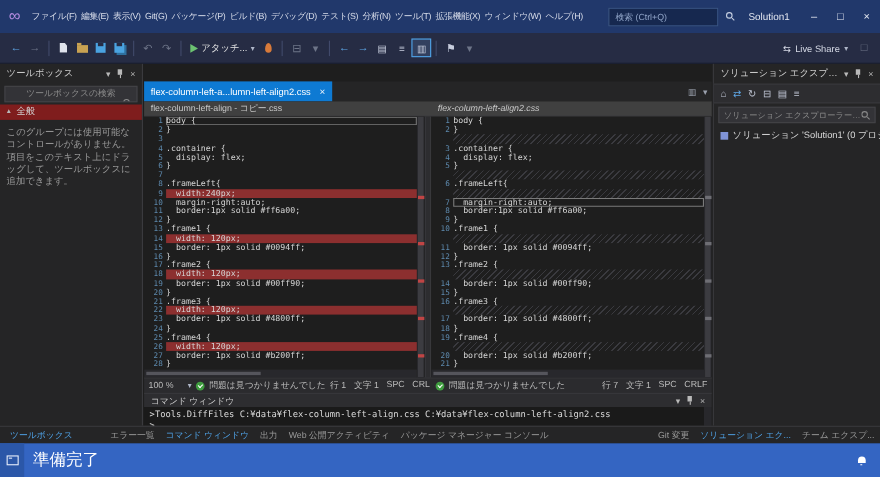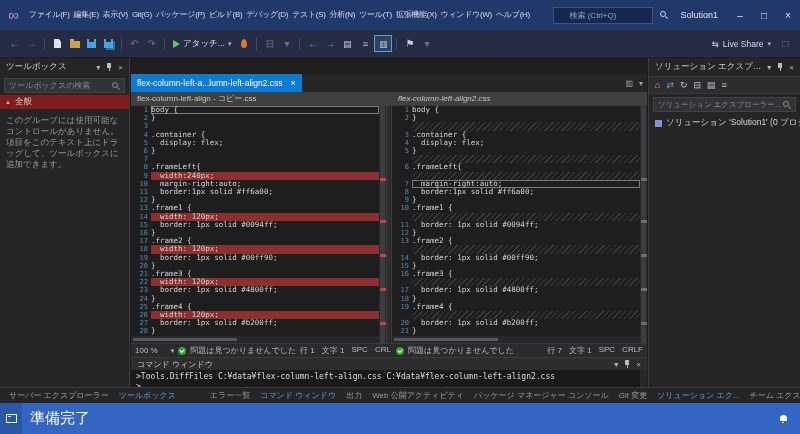--- a/index.html
+++ b/index.html
@@ -4,21 +4,21 @@
 <style>
   html,body{margin:0;padding:0;}
   body{width:800px;height:434px;overflow:hidden;position:relative;background:#1e1e1e;
        font-family:"Liberation Sans",sans-serif;color:#cccccc;-webkit-font-smoothing:antialiased;}
   
   .titlebar{position:absolute;top:0;left:0;right:0;height:30px;background:#21386b;display:flex;align-items:center;padding-left:8px;box-sizing:border-box;}
   .vs-logo{color:#b48ce0;font-size:15px;margin-right:8px;line-height:30px;}
   .menu{display:flex;font-size:8px;color:#d8ddea;white-space:nowrap;overflow:hidden;max-width:520px;}
   .menu span{padding:0 2px;letter-spacing:-0.3px;line-height:30px;}
   .title-right{position:absolute;right:0;top:0;height:30px;display:flex;align-items:center;}
-  .searchbox{width:100px;height:17px;background:#16284f;border:1px solid #3a5586;color:#92a6c9;font-size:8px;display:flex;align-items:center;padding:0 15px;box-sizing:border-box;overflow:hidden;white-space:nowrap;}
+  .searchbox{width:100px;height:17px;background:#16284f;border:1px solid #3a5586;color:#92a6c9;font-size:8px;display:flex;align-items:center;padding:0 5px;box-sizing:border-box;overflow:hidden;white-space:nowrap;}
   .magbtn{width:16px;height:17px;display:flex;align-items:center;justify-content:center;margin-left:3px;}
   .mag{width:8px;height:8px;position:relative;display:inline-block;}
   .mag::before{content:'';position:absolute;width:4px;height:4px;border:1px solid #c7d0e2;border-radius:50%;left:0;top:0;}
   .mag::after{content:'';position:absolute;width:3px;height:1px;background:#c7d0e2;transform:rotate(45deg);left:5px;top:6px;}
   .mag.gray::before{border-color:#8a8a8a;} .mag.gray::after{background:#8a8a8a;}
   .sol-label{font-size:9px;margin:0 10px 0 8px;color:#e2e6f0;}
   .winbtn{width:24px;height:30px;display:flex;align-items:center;justify-content:center;font-size:10px;color:#e2e6f0;}
   
   .toolbar{position:absolute;top:30px;left:0;right:0;height:28px;background:#262c44;border-bottom:1px solid #191e30;display:flex;align-items:center;padding:0 6px;box-sizing:border-box;}
   .tb-icon{min-width:15px;height:17px;display:flex;align-items:center;justify-content:center;font-size:10px;color:#c8cede;margin:0 1px;}
@@ -41,21 +41,21 @@
   .liveshare{display:flex;align-items:center;gap:4px;font-size:8.5px;color:#d6dae6;padding:0 6px;}
   
   .panel-head{height:18px;display:flex;align-items:center;padding:0 6px;font-size:8.5px;color:#d2d2d2;box-sizing:border-box;}
   .ph-icons{margin-left:auto;display:flex;align-items:center;gap:5px;}
   .ph-ic{font-size:8px;color:#b9b9b9;}
   .pin{position:relative;width:8px;height:9px;display:inline-block;}
   .pin::before{content:'';position:absolute;left:2px;top:0;width:4px;height:5px;background:#b9b9b9;}
   .pin::after{content:'';position:absolute;left:3.5px;top:5px;width:1px;height:3px;background:#b9b9b9;}
   
   #toolbox{position:absolute;left:0;top:58px;width:130px;bottom:47px;background:#252526;border-right:1px solid #3a3a3e;box-sizing:border-box;}
-  .tbx-search{margin:2px 4px;height:15px;background:#333337;border:1px solid #434346;display:flex;align-items:center;font-size:8px;color:#8b8b8b;padding:0 4px;box-sizing:border-box;white-space:nowrap;overflow:hidden;}
+  .tbx-search{margin:2px 4px;height:15px;background:#333337;border:1px solid #434346;display:flex;align-items:center;font-size:8px;color:#8b8b8b;padding:0 4px;box-sizing:border-box;white-space:nowrap;overflow:hidden;flex-direction:column;}
   .tbx-search .mag{margin-left:auto;flex:none;}
   .tbx-section{height:14px;background:#7f1d1d;display:flex;align-items:center;gap:4px;font-size:8.5px;color:#d2d2d2;padding:0 5px;}
   .tbx-exp{font-size:6px;color:#b9b9b9;}
   .tbx-note{padding:6px 6px;font-size:8.5px;line-height:11px;color:#9a9a9a;}
   
   #editor{position:absolute;left:131px;top:74px;width:516px;bottom:47px;background:#1e1e1e;}
   .tabrow{height:18px;background:#252526;display:flex;align-items:flex-end;position:relative;}
   .tab{height:18px;background:#0e7ad3;color:#ffffff;display:flex;align-items:center;font-size:8.5px;padding:0 6px;gap:8px;}
   .tabx{font-size:9px;color:#eaf2fb;}
   .tabrow-icons{position:absolute;right:4px;top:0;height:18px;display:flex;align-items:center;gap:6px;color:#9aa0ad;font-size:8px;}
@@ -560,21 +560,20 @@
   <div id="sxtree">
       <div class="sx-item">
         <span class="sol-icon"></span>
         <span>ソリューション 'Solution1' (0 プロジェクト)</span>
       </div>
     </div>
 </div>
 
 <div id="bottomtabs">
   <div class="btgroup" id="btl">
-      <span class="btab">サーバー エクスプローラー</span>
       <span class="btab active">ツールボックス</span>
     </div>
   <div class="btgroup" id="btc">
       <span class="btab">エラー一覧</span>
       <span class="btab active">コマンド ウィンドウ</span>
       <span class="btab">出力</span>
       <span class="btab">Web 公開アクティビティ</span>
       <span class="btab">パッケージ マネージャー コンソール</span>
     </div>
   <div class="btgroup" id="btr">

